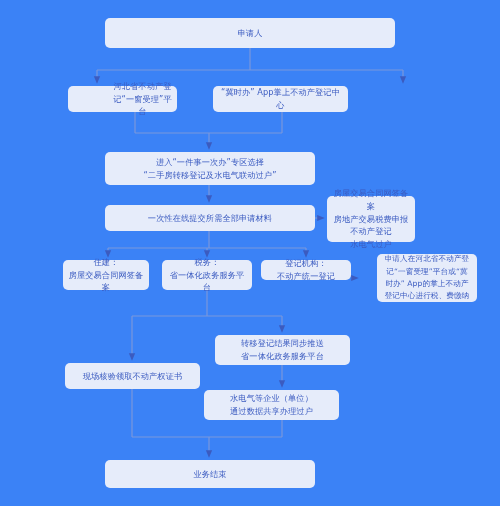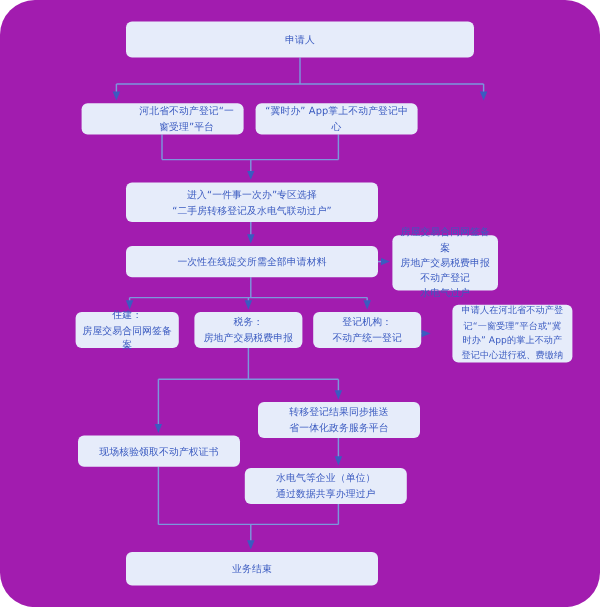--- a/index.html
+++ b/index.html
@@ -11,22 +11,21 @@
   body {
     width: 500px;
     height: 506px;
     overflow: hidden;
     font-family: "DejaVu Sans", "Liberation Sans", sans-serif;
   }
   #chart-root {
     position: relative;
     width: 500px;
     height: 506px;
-    background: #a21caf;
-    border-radius: 29px;
+    background: #3b82f6;
   }
   #wires {
     position: absolute;
     left: 0;
     top: 0;
     width: 500px;
     height: 506px;
     pointer-events: none;
   }
   .node {
@@ -101,21 +100,21 @@
       <path d="M282,420 L282,437"></path>
       <path d="M132,437 L282,437"></path>
       <path d="M209,437 L209,454" marker-end="url(#arrowhead)"></path>
     </g>
   </svg>
 
   <div class="node" style="left:105px; top:18px; width:290px; height:30px;">
     <span>申请人</span>
   </div>
 
-  <div class="node" style="left:68px; top:86px; width:135px; height:26px;padding-left:45px;">
+  <div class="node" style="left:68px; top:86px; width:109px; height:26px;padding-left:45px;">
     <span>河北省不动产登记“一窗受理”平台</span>
   </div>
 
   <div class="node" style="left:213px; top:86px; width:135px; height:26px;">
     <span>“冀时办” App掌上不动产登记中心</span>
   </div>
 
   <div class="node" style="left:105px; top:152px; width:210px; height:33px;">
     <span>进入“一件事一次办”专区选择
 “二手房转移登记及水电气联动过户”</span>
@@ -132,24 +131,24 @@
 水电气过户</span>
   </div>
 
   <div class="node" style="left:63px; top:260px; width:86px; height:30px;">
     <span>住建：
 房屋交易合同网签备案</span>
   </div>
 
   <div class="node" style="left:162px; top:260px; width:90px; height:30px;">
     <span>税务：
-房地产交易税费申报</span>
+省一体化政务服务平台</span>
   </div>
 
-  <div class="node" style="left:261px; top:260px; width:90px; height:30px;">
+  <div class="node" style="left:261px; top:260px; width:90px; height:20px;">
     <span>登记机构：
 不动产统一登记</span>
   </div>
 
   <div class="node tight" style="left:361px; top:254px; width:100px; height:48px;margin-left:16px;">
     <span>申请人在河北省不动产登
 记“一窗受理”平台或“冀
 时办” App的掌上不动产
 登记中心进行税、费缴纳</span>
   </div>

